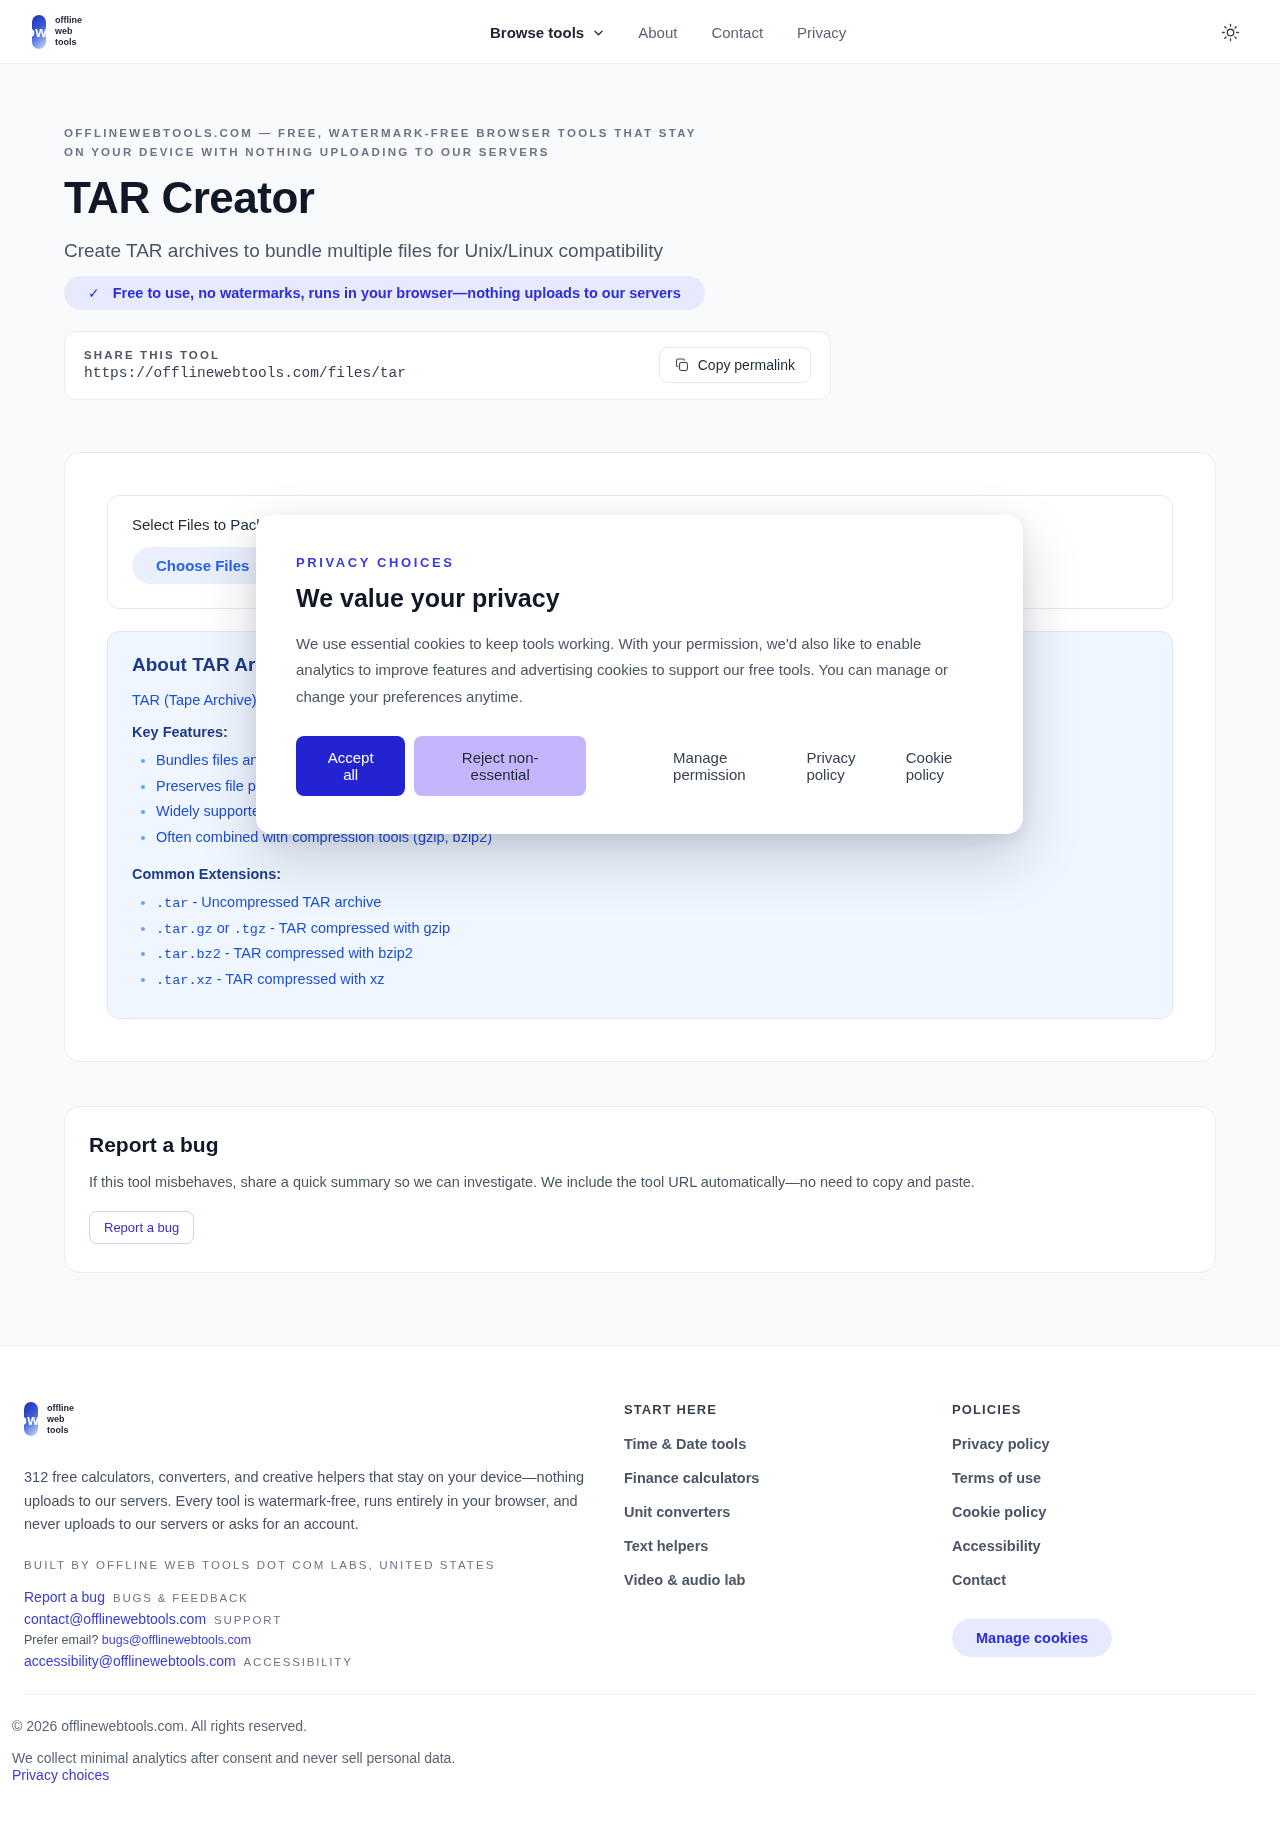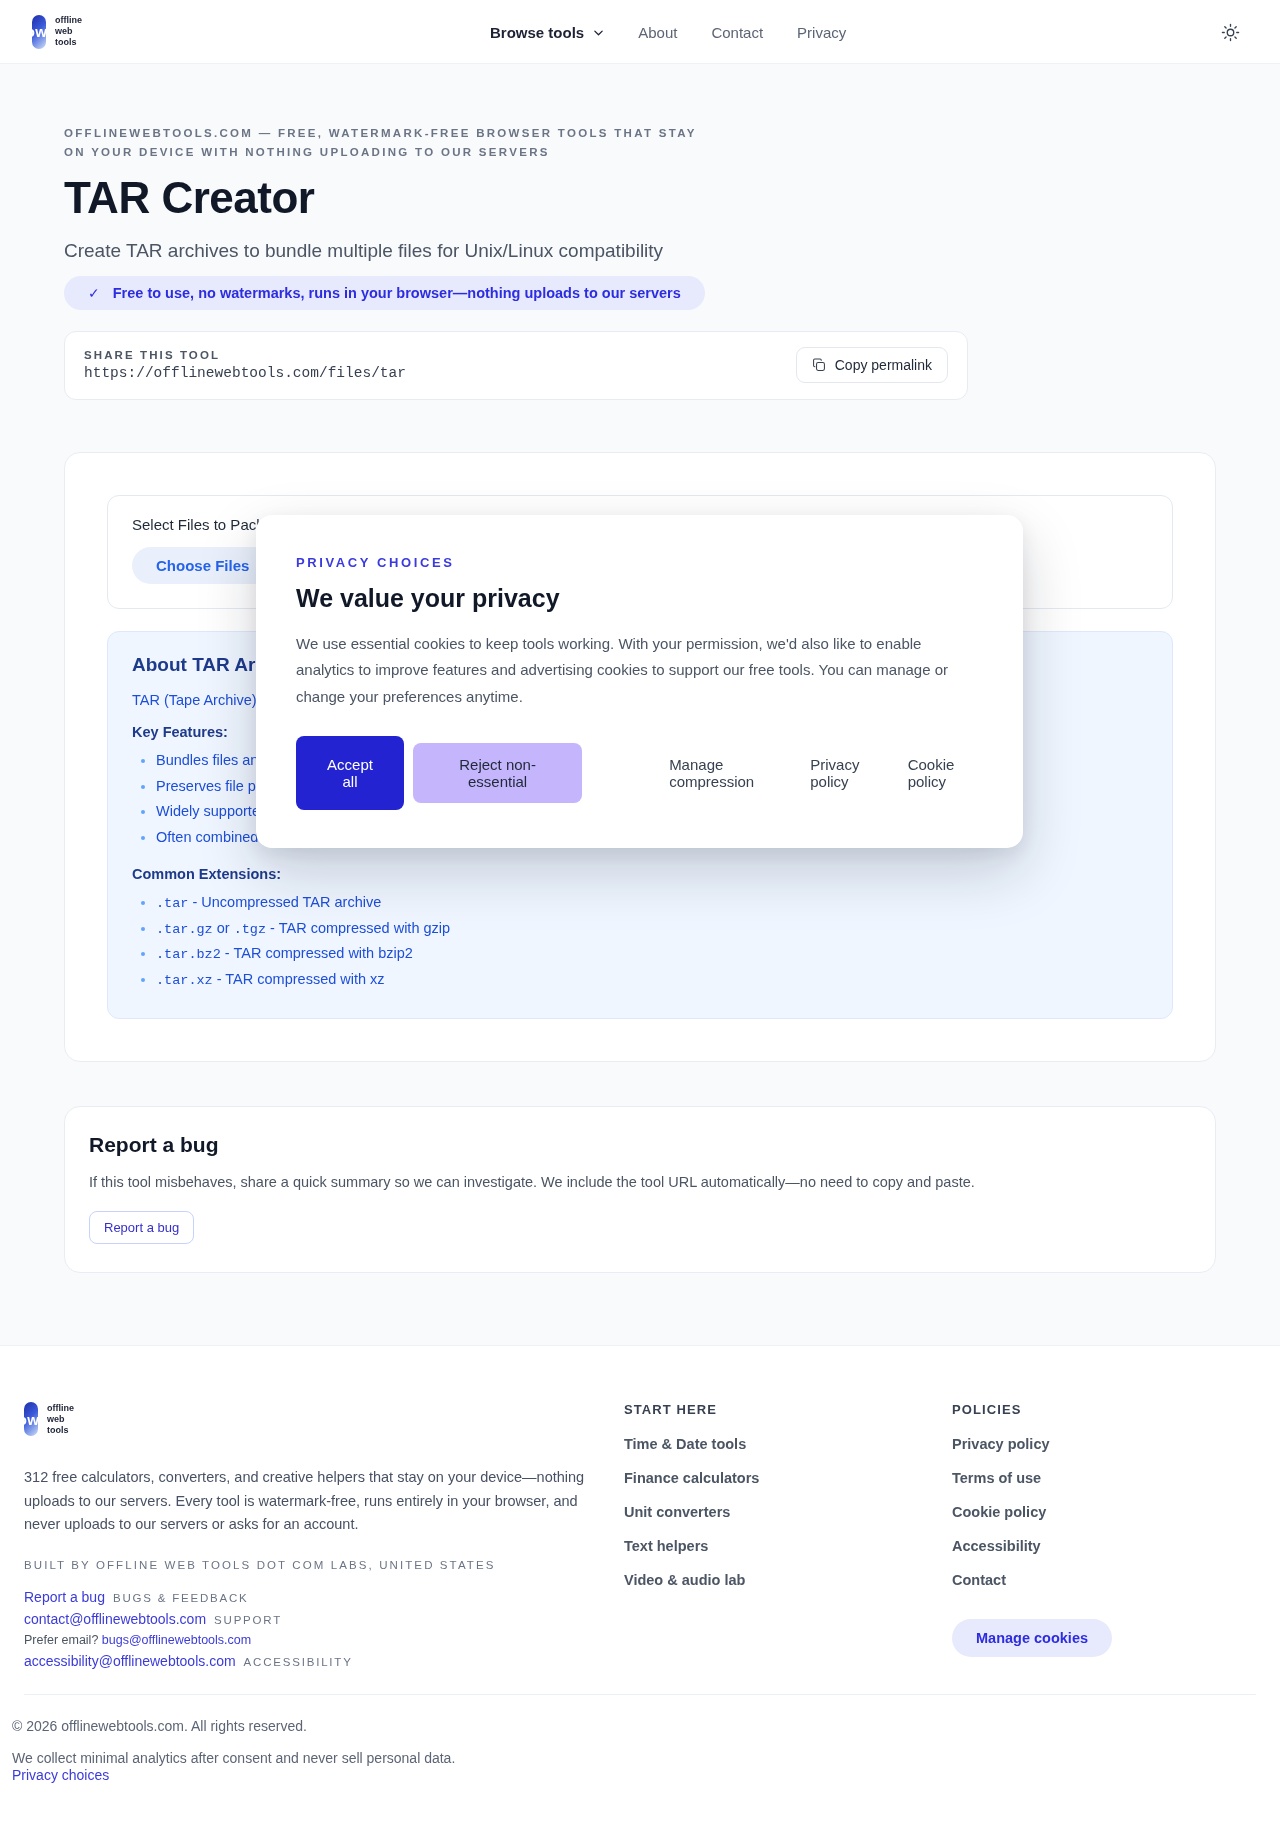--- a/index.html
+++ b/index.html
@@ -53,21 +53,21 @@
   }
   .subtitle{ margin-top:19px; font-size:19px; color:#4b5563; }
   .badge{
     margin-top:14px; display:inline-flex; align-items:center; gap:13px;
     background:#e7e9fd; color:#2d2de0; border-radius:999px;
     padding:9px 24px; font-size:14.5px; font-weight:bold;
   }
   .badge .tick{ font-size:14px; font-weight:normal; }
 
   .share-card{
-    margin-top:21px; width:904px; background:#ffffff;
+    margin-top:21px; width:767px; background:#ffffff;
     border:1px solid #e8ecf2; border-radius:12px;
     padding:15px 19px 16px 19px;
     display:flex; align-items:center; justify-content:space-between;
   }
   .share-label{ font-size:11.5px; font-weight:bold; letter-spacing:2.1px; color:#4b5563; }
   .share-url{ margin-top:4px; font-family:"Liberation Mono", monospace; font-size:14.5px; color:#384152; }
   .copy-btn{
     display:flex; align-items:center; gap:9px;
     background:#fff; border:1px solid #e4e8ee; border-radius:9px;
     padding:9px 15px; font-size:14px; color:#1f2937; cursor:pointer;
@@ -150,21 +150,21 @@
     background:#ffffff; border-radius:16px;
     box-shadow:0 24px 60px rgba(15,23,42,0.18), 0 6px 18px rgba(15,23,42,0.08);
     padding:40px 40px 38px 40px; z-index:50;
   }
   .modal-eyebrow{ font-size:13px; font-weight:bold; letter-spacing:2.6px; color:#3b3bdd; }
   .modal-title{ margin:14px 0 0 0; font-size:25px; font-weight:bold; color:#111827; }
   .modal-body{ margin-top:18px; font-size:15px; color:#4b5563; line-height:1.75; width:686px; }
   .modal-actions{ margin-top:26px; display:flex; align-items:center; }
   .btn-accept{
     background:#2323d1; color:#ffffff; border:none; border-radius:8px;
-    font-size:15px; padding:20px 26px; cursor:pointer; font-family:"Liberation Sans", sans-serif;
+    font-size:15px; padding:13px 26px; cursor:pointer; font-family:"Liberation Sans", sans-serif;
   }
   .btn-reject{
     margin-left:9px; background:#c4b5fd; color:#1f2937; border:none; border-radius:8px;
     font-size:15px; padding:13px 26px; cursor:pointer; font-family:"Liberation Sans", sans-serif;
   }
   .modal-links{ margin-left:87px; display:flex; gap:20px; }
   .modal-links a{ font-size:15px; color:#374151; text-decoration:none; cursor:pointer; }
 </style>
 </head>
 <body>
@@ -343,18 +343,18 @@
 </div>
 
 <div class="modal">
   <div class="modal-eyebrow">PRIVACY CHOICES</div>
   <h2 class="modal-title">We value your privacy</h2>
   <div class="modal-body">We use essential cookies to keep tools working. With your permission, we'd also like to enable analytics to improve features and advertising cookies to support our free tools. You can manage or change your preferences anytime.</div>
   <div class="modal-actions">
     <button class="btn-accept">Accept all</button>
     <button class="btn-reject">Reject non-essential</button>
     <div class="modal-links">
-      <a>Manage compression</a>
+      <a>Manage permission</a>
       <a>Privacy policy</a>
       <a>Cookie policy</a>
     </div>
   </div>
 </div>
 
 </body></html>

